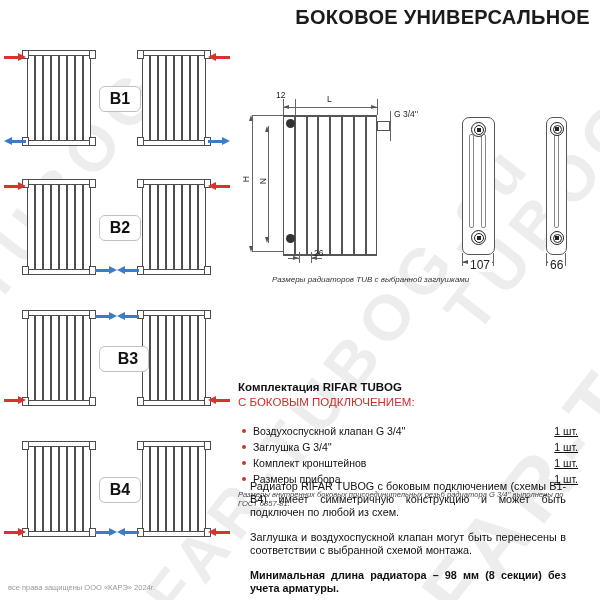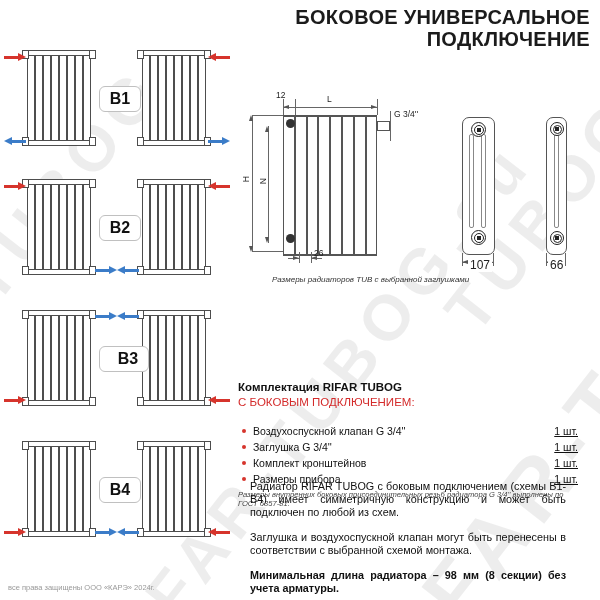--- a/index.html
+++ b/index.html
@@ -76,21 +76,20 @@
 
 <div class="page">
 
   <div class="wm" style="left:-50px;top:270px;font-size:64px;transform:rotate(-52deg);">TUBOG</div>
   <div class="wm" style="left:80px;top:650px;font-size:64px;transform:rotate(-52deg);">RIFAR-TUBOG.su</div>
   <div class="wm" style="left:340px;top:660px;font-size:84px;transform:rotate(-52deg);">RIFAR-TU</div>
   <div class="wm" style="left:430px;top:300px;font-size:64px;transform:rotate(-52deg);">TUBOG</div>
 
   <div class="title">
     <div>БОКОВОЕ УНИВЕРСАЛЬНОЕ</div>
-    <div>ПОДКЛЮЧЕНИЕ</div>
   </div>
 
   <div class="rad" style="left:27px;top:50px;">
     <div class="rad-tubes"></div>
       <div class="rad-top"></div>
       <div class="rad-bot"></div>
     <div class="nub tl"></div>
       <div class="nub tr"></div>
       <div class="nub bl"></div>
       <div class="nub br"></div>

